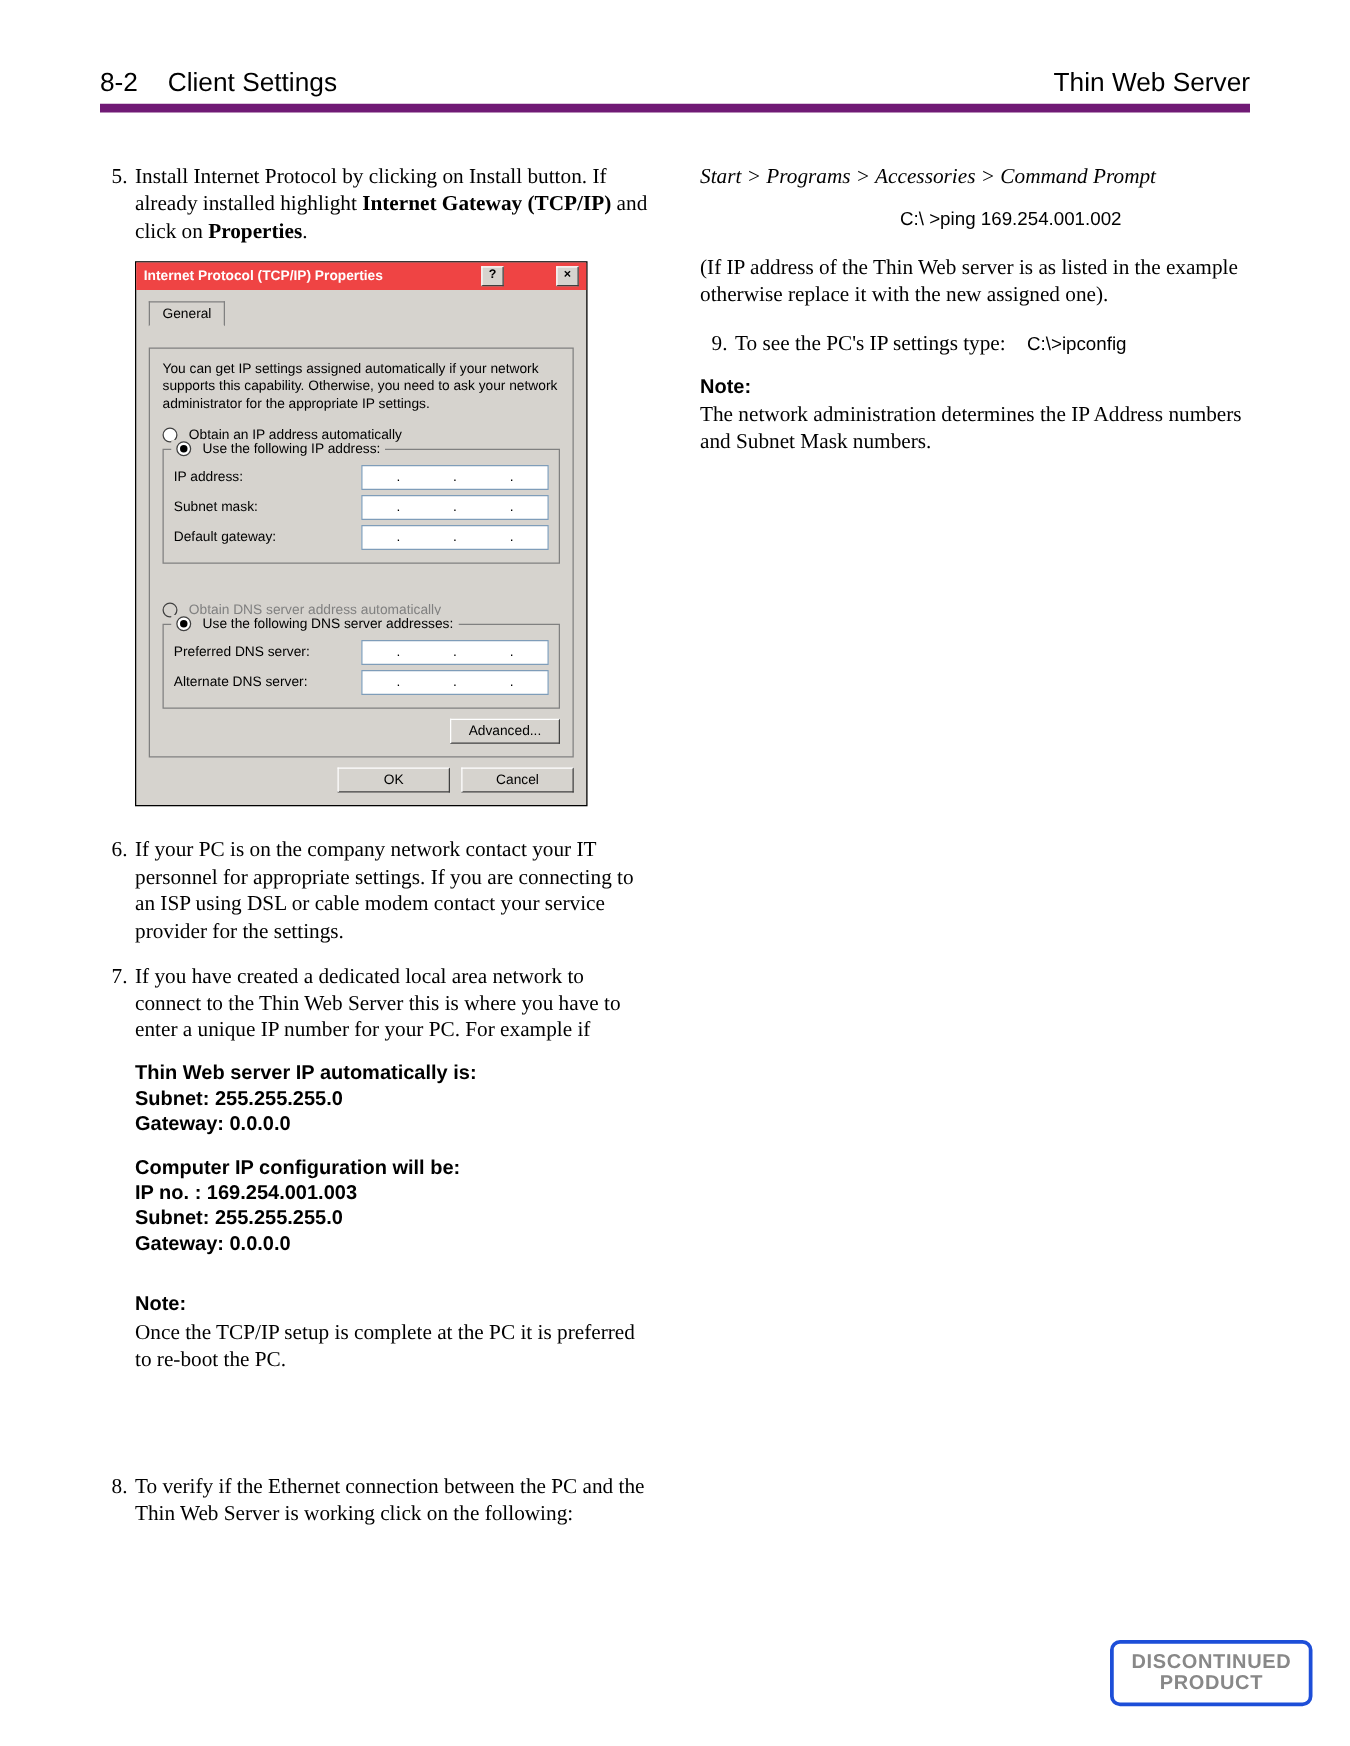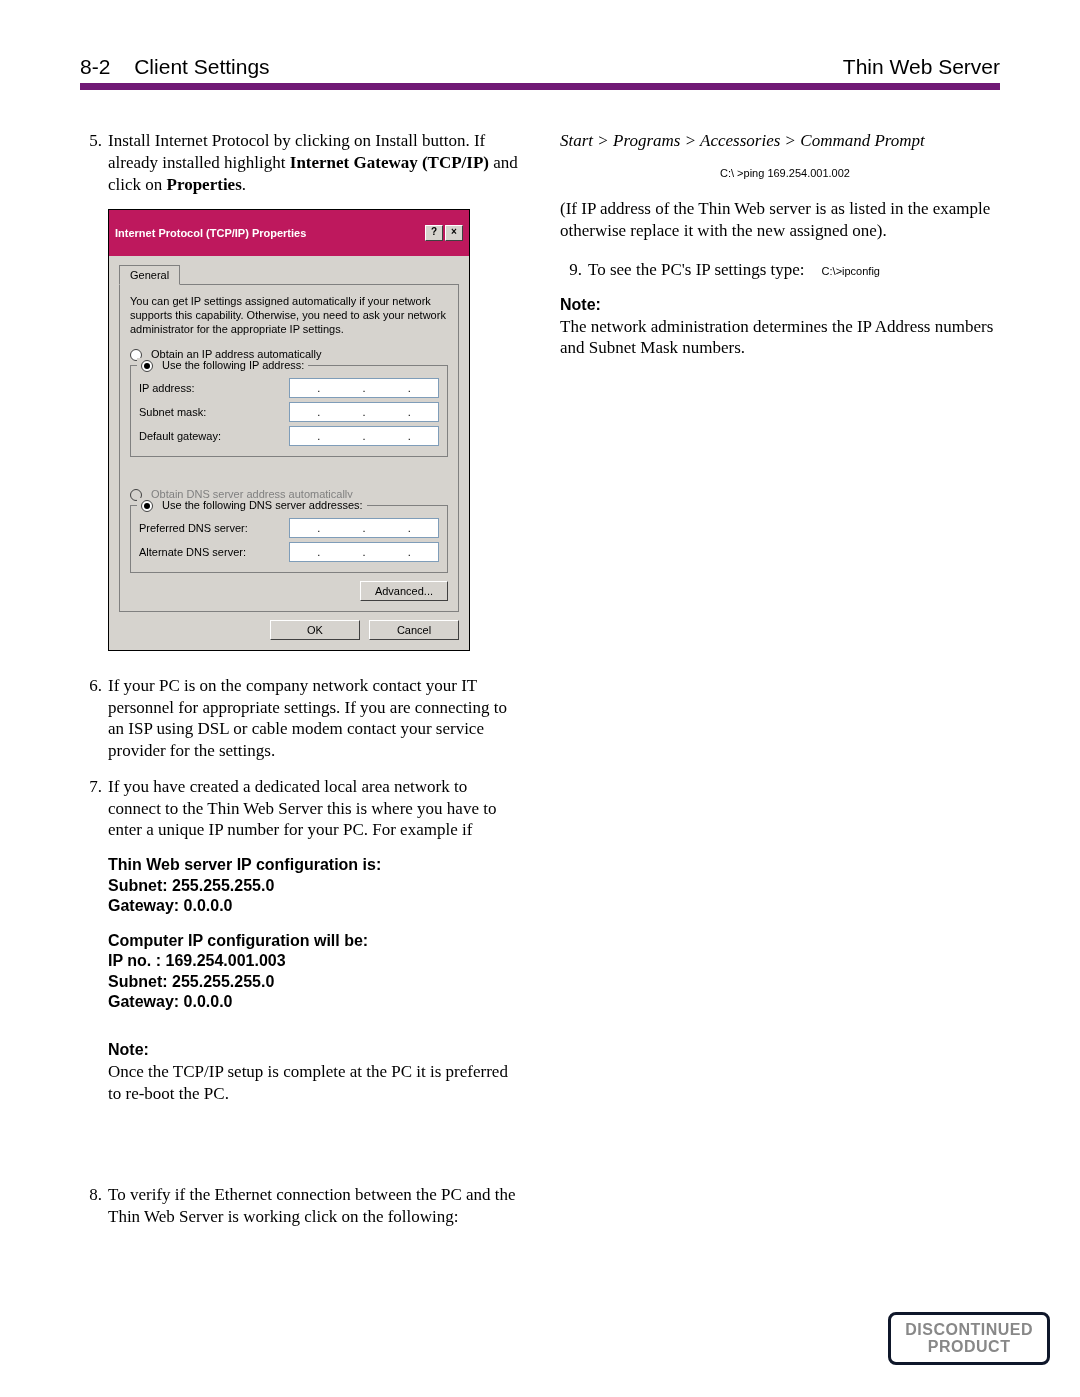--- a/index.html
+++ b/index.html
@@ -33,54 +33,55 @@
     display: flex;
     gap: 40px;
   }
   .col { width: 50%; font-size: 17px; line-height: 1.28; }
   .step { display: flex; margin-bottom: 14px; }
   .step-num { width: 22px; flex: 0 0 22px; text-align: right; padding-right: 6px; }
   .step-body { flex: 1; }
   .sans-bold { font-family: Arial, Helvetica, sans-serif; font-weight: bold; font-size: 16px; }
   .italic { font-style: italic; }
   .note-label { font-family: Arial, Helvetica, sans-serif; font-weight: bold; font-size: 16px; }
-  .cmd { font-family: Arial, Helvetica, sans-serif; font-size: 11px; }
+  .cmd { font-family: Arial, Helvetica, sans-serif; font-size: 15px; }
   .cmd-indent { padding-left: 160px; }
   .block { margin: 14px 0 14px 28px; }
 
   
   .dialog {
     width: 360px;
     margin: 10px 0 24px 0;
     border: 1px solid #000;
     background: #d6d3ce;
     font-family: Tahoma, Arial, sans-serif;
     font-size: 11px;
     color: #000;
   }
   .titlebar {
-    background: #be185d;
+    background: #ef4444;
     color: #fff;
     font-weight: bold;
-    padding: 15px 6px;
+    padding: 3px 6px;
     display: flex;
     align-items: center;
+    gap: 40px;
   }
   .titlebar-text { flex: 1; font-size: 11px; }
   .titlebar-btn {
     width: 16px; height: 14px;
     background: #d6d3ce;
     border: 1px solid #fff;
     border-right-color: #404040; border-bottom-color: #404040;
     margin-left: 2px;
     font-size: 10px; line-height: 12px; text-align: center;
     color: #000; font-family: Arial;
   }
   .dlg-body { padding: 8px 10px 10px 10px; }
-  .tab-row { margin-bottom: 0; }
+  .tab-row { margin-bottom: 18px; }
   .tab {
     display: inline-block;
     border: 1px solid #808080;
     border-bottom: 1px solid #d6d3ce;
     background: #d6d3ce;
     padding: 2px 10px;
     font-size: 11px;
     position: relative; top: 1px;
   }
   .tab-panel {
@@ -132,21 +133,21 @@
     min-width: 50px; text-align: center;
   }
   .btn-row-right { text-align: right; margin-top: 8px; }
   .dlg-footer { text-align: right; padding-top: 8px; }
   .dlg-footer .btn { margin-left: 6px; min-width: 60px; }
 
   .stamp {
     position: absolute;
     right: 30px;
     bottom: 30px;
-    border: 3px solid #0f172a;
+    border: 3px solid #1d4ed8;
     border-radius: 8px;
     padding: 6px 14px;
     text-align: center;
     font-family: Arial, Helvetica, sans-serif;
     font-weight: bold;
     color: #888;
     font-size: 16px;
     line-height: 1.1;
     letter-spacing: 0.5px;
   }
@@ -267,21 +268,21 @@
         <div class="step-num">6.</div>
         <div class="step-body">If your PC is on the company network contact your IT personnel for appropriate settings. If you are connecting to an ISP using DSL or cable modem contact your service provider for the settings.</div>
       </div>
 
       <div class="step">
         <div class="step-num">7.</div>
         <div class="step-body">If you have created a dedicated local area network to connect to the Thin Web Server this is where you have to enter a unique IP number for your PC.  For example if</div>
       </div>
 
       <div class="block">
-        <div class="sans-bold">Thin Web server IP configuration is:</div>
+        <div class="sans-bold">Thin Web server IP automatically is:</div>
         <div class="sans-bold">Subnet: 255.255.255.0</div>
         <div class="sans-bold">Gateway: 0.0.0.0</div>
       </div>
 
       <div class="block">
         <div class="sans-bold">Computer IP configuration will be:</div>
         <div class="sans-bold">IP no.  : 169.254.001.003</div>
         <div class="sans-bold">Subnet: 255.255.255.0</div>
         <div class="sans-bold">Gateway: 0.0.0.0</div>
       </div>

